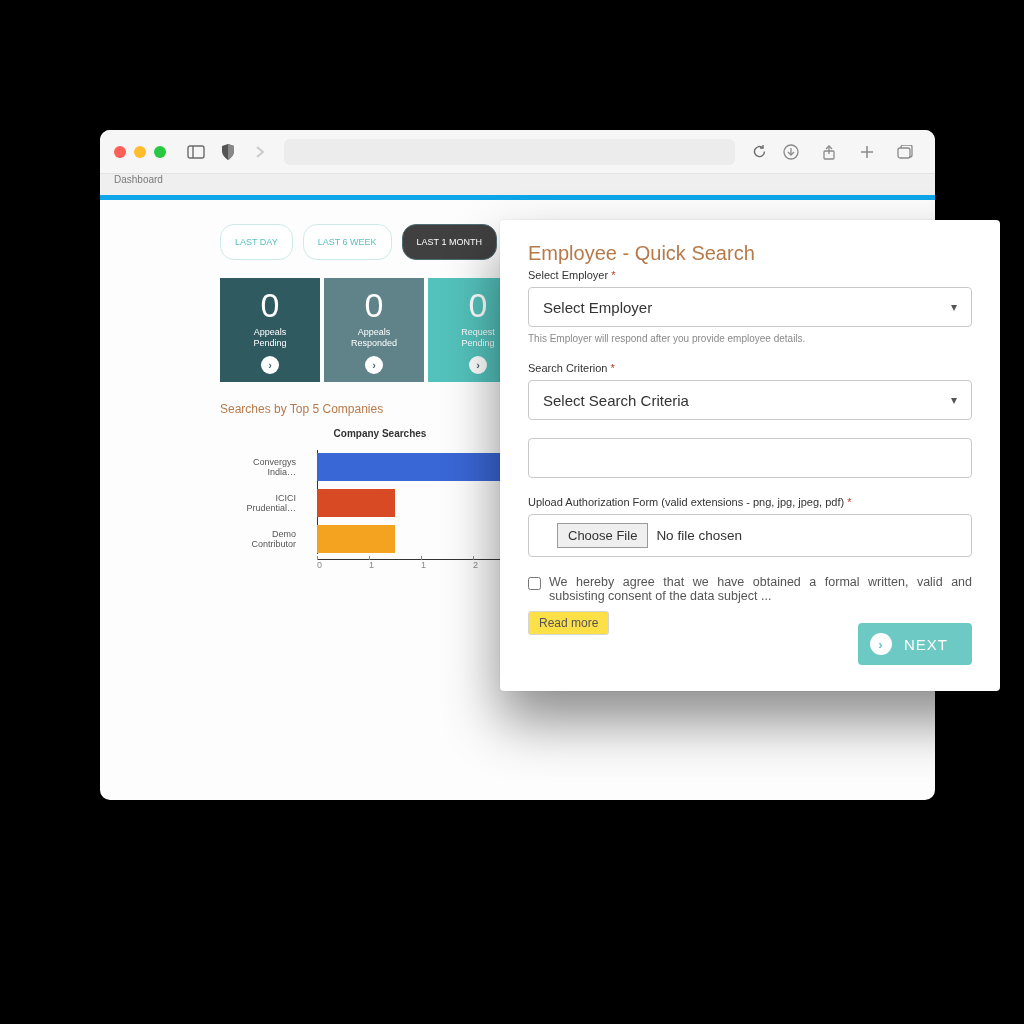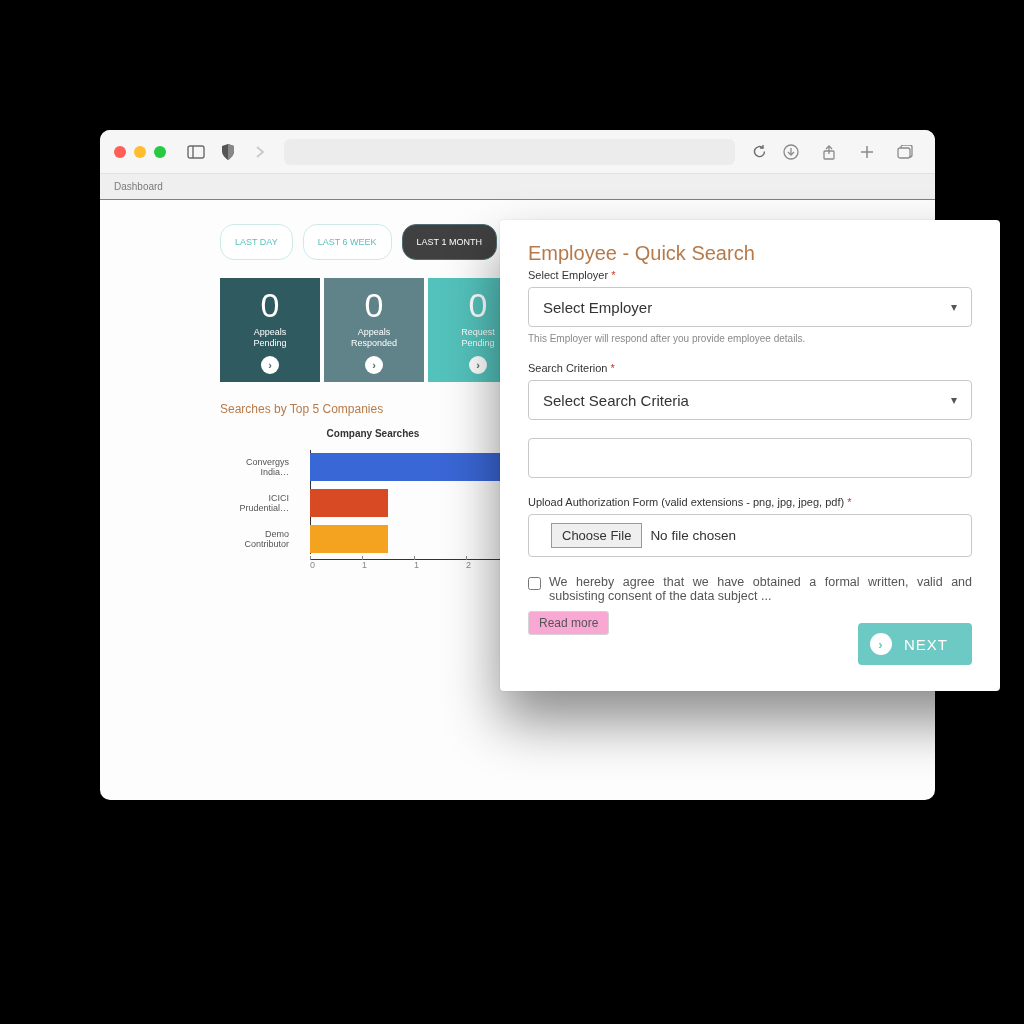--- a/index.html
+++ b/index.html
@@ -46,23 +46,23 @@
     height: 26px;
     background: #ececec;
     border-radius: 6px;
     margin: 0 8px;
   }
   .right-icons { display: flex; gap: 6px; }
   .right-icons .tb-icon { color: #8a8a8a; }
   .tab-strip {
     height: 26px;
     background: #efefef;
-    border-bottom: 1px solid #0ea5e9;
+    border-bottom: 5px solid #0ea5e9;
     padding: 0 14px;
-    display: flex; align-items: center;
+    display: flex; align-items: flex-start;
   }
   .tab-strip span { font-size: 10px; color: #7a7a7a; }
   .dash-body { padding: 24px 20px 0 120px; }
   .timerange { display: flex; gap: 10px; margin-bottom: 18px; }
   .pill {
     font-size: 9px;
     color: #59c0bb;
     border: 1px solid #cdeae8;
     background: #fff;
     padding: 12px 14px;
@@ -86,21 +86,21 @@
   .stat-card .go {
     width: 18px; height: 18px; border-radius: 50%;
     background: #fff; color: #4d6e75;
     display: flex; align-items: center; justify-content: center;
     margin-top: 8px; font-size: 11px; font-weight: bold;
   }
   .c0 { background: #2f5a60; }
   .c1 { background: #5f8389; }
   .c2 { background: #54c2bc; }
   .section-title { font-size: 12px; color: #b67a4a; margin-bottom: 12px; }
-  .chart { width: 290px; position: relative; margin-left: 8px; }
+  .chart { width: 290px; position: relative; margin-left: 15px; }
   .chart-title { font-size: 10px; font-weight: bold; text-align: center; margin-bottom: 10px; color: #333; }
   .chart-row { display: flex; align-items: center; height: 36px; }
   .chart-row .cat { width: 82px; font-size: 9px; color: #555; text-align: right; padding-right: 21px; }
   .chart-row .barwrap { flex: 1; height: 100%; position: relative; }
   .chart-row .bar { position: absolute; left: 0; top: 4px; bottom: 4px; }
   .chart-axis { display: flex; margin-left: 82px; }
   .chart-axis .tick { flex: 1; font-size: 9px; color: #888; text-align: left; position: relative; }
   .chart-axis .tick::before { content:''; position:absolute; left:0; top:-4px; width:1px; height:4px; background:#888; }
   .chart-grid { position: absolute; left: 82px; right: 0; top: 22px; bottom: 16px; }
   .chart-grid .gline { position: absolute; top: 0; bottom: 0; width: 0; border-left: 1px solid #333; }
@@ -141,21 +141,21 @@
     border-radius: 4px;
     height: 40px;
     padding: 0 10px;
     font-size: 14px;
     background: #fff;
   }
   .file-box {
     width: 100%;
     border: 1px solid #c9c9c9;
     border-radius: 4px;
-    padding: 8px 22px;
+    padding: 8px 28px;
     display: flex; align-items: center; gap: 8px;
     font-size: 13.5px;
   }
   .choose-btn {
     background: #efefef;
     border: 1px solid #9a9a9a;
     padding: 4px 10px;
     font-size: 13px;
     color: #333;
   }
@@ -165,21 +165,21 @@
     margin-bottom: 8px;
   }
   .consent-row input { margin-top: 2px; }
   .readmore {
     display: inline-block;
     border: 1px solid #d4d4d4;
     padding: 4px 10px;
     font-size: 12px;
     color: #555;
     border-radius: 3px;
-    background: #f9a8d4;
+    background: #fde047;
   }
   .next-btn {
     float: right;
     margin-top: 12px;
     background: #6cc9c3;
     color: #fff;
     border: none;
     height: 42px;
     padding: 0 24px 0 12px;
     border-radius: 4px;

